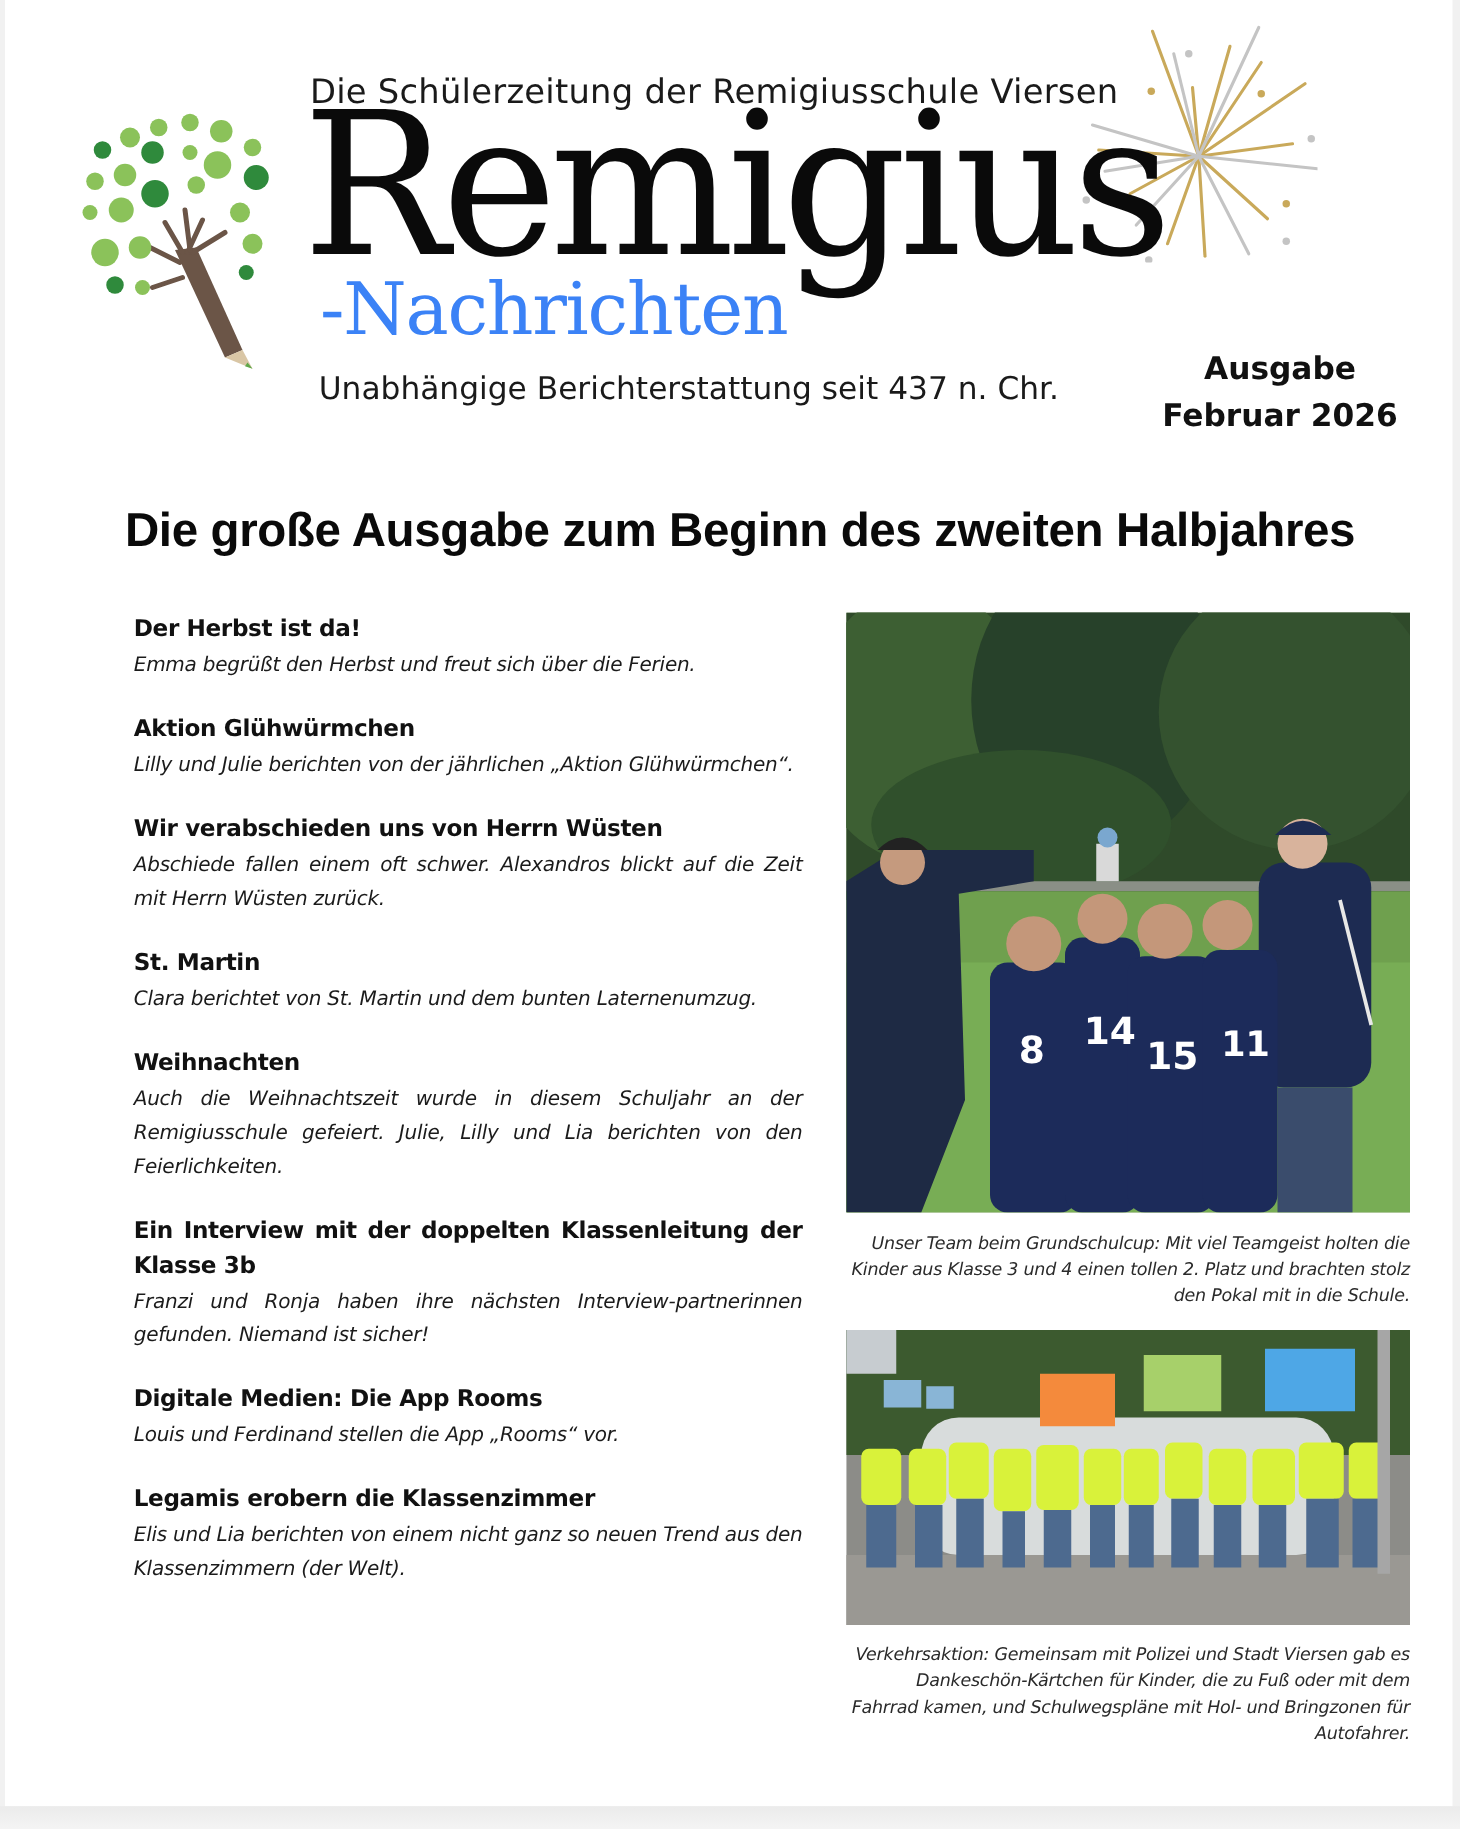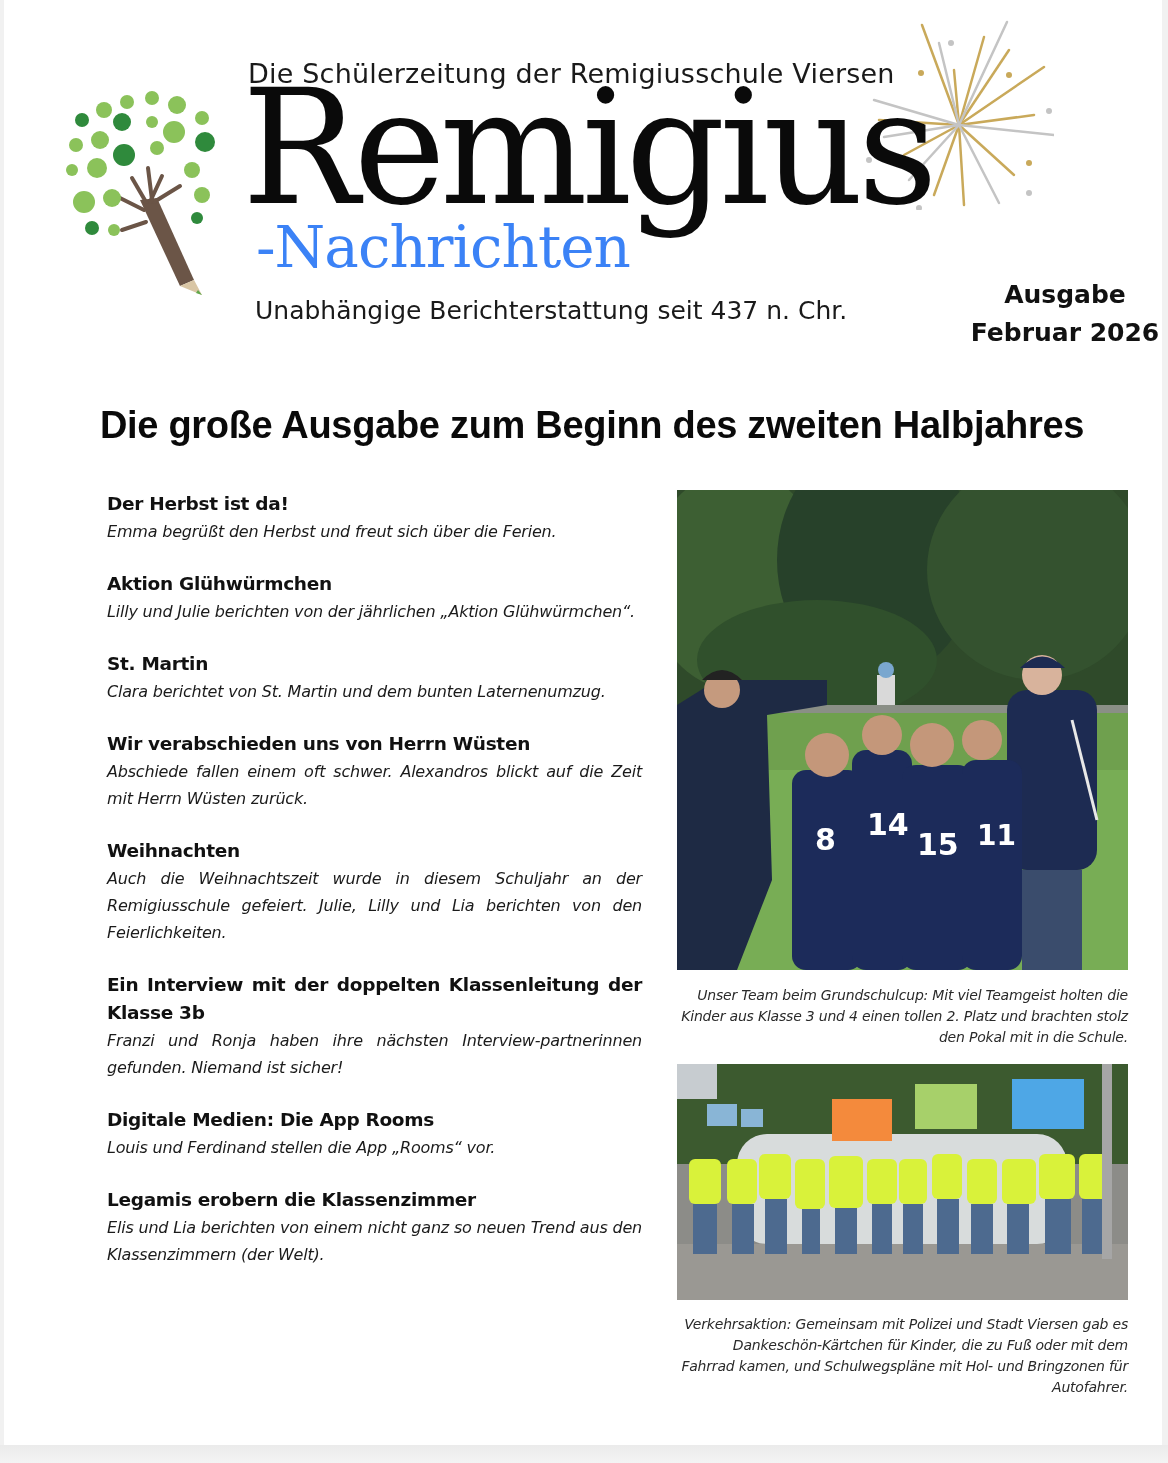--- a/index.html
+++ b/index.html
@@ -32,21 +32,21 @@
   .masthead-sub {
     left: 252px; top: 218px; font-family: "DejaVu Serif", serif;
     font-size: 58px; line-height: 1; letter-spacing: -1px; color: #3b82f6; white-space: nowrap;
   }
   .tagline-bottom {
     left: 251px; top: 296px; font-family: "DejaVu Sans", sans-serif;
     font-size: 25px; color: #1a1a1a; white-space: nowrap;
   }
   .issue {
     left: 920px; top: 276px; width: 200px; text-align: center;
-    font-family: "DejaVu Sans", sans-serif; font-weight: bold; font-size: 25px; line-height: 38px; color: #111; margin-left: 41px;
+    font-family: "DejaVu Sans", sans-serif; font-weight: bold; font-size: 25px; line-height: 38px; color: #111;
   }
   .firework { left: 860px; top: 10px; width: 190px; height: 200px; }
 
   
   .headline {
     left: 0; top: 404px; width: 1176px; text-align: center;
     font-family: "Liberation Sans", sans-serif; font-weight: bold; font-size: 38px;
     letter-spacing: -0.3px; color: #0a0a0a; white-space: nowrap;
   }
 
@@ -177,26 +177,26 @@
   <div class="abs toc">
     <div class="item">
       <div class="item-title">Der Herbst ist da!</div>
       <div class="item-desc">Emma begrüßt den Herbst und freut sich über die Ferien.</div>
     </div>
     <div class="item">
       <div class="item-title">Aktion Glühwürmchen</div>
       <div class="item-desc">Lilly und Julie berichten von der jährlichen „Aktion Glühwürmchen“.</div>
     </div>
     <div class="item">
+      <div class="item-title">Wir verabschieden uns von Herrn Wüsten</div>
+      <div class="item-desc">Abschiede fallen einem oft schwer. Alexandros blickt auf die Zeit mit Herrn Wüsten zurück.</div>
+    </div>
+    <div class="item">
       <div class="item-title">St. Martin</div>
       <div class="item-desc">Clara berichtet von St. Martin und dem bunten Laternenumzug.</div>
-    </div>
-    <div class="item">
-      <div class="item-title">Wir verabschieden uns von Herrn Wüsten</div>
-      <div class="item-desc">Abschiede fallen einem oft schwer. Alexandros blickt auf die Zeit mit Herrn Wüsten zurück.</div>
     </div>
     <div class="item">
       <div class="item-title">Weihnachten</div>
       <div class="item-desc">Auch die Weihnachtszeit wurde in diesem Schuljahr an der Remigiusschule gefeiert. Julie, Lilly und Lia berichten von den Feierlichkeiten.</div>
     </div>
     <div class="item">
       <div class="item-title">Ein Interview mit der doppelten Klassenleitung der Klasse 3b</div>
       <div class="item-desc">Franzi und Ronja haben ihre nächsten Interview-partnerinnen gefunden. Niemand ist sicher!</div>
     </div>
     <div class="item">

